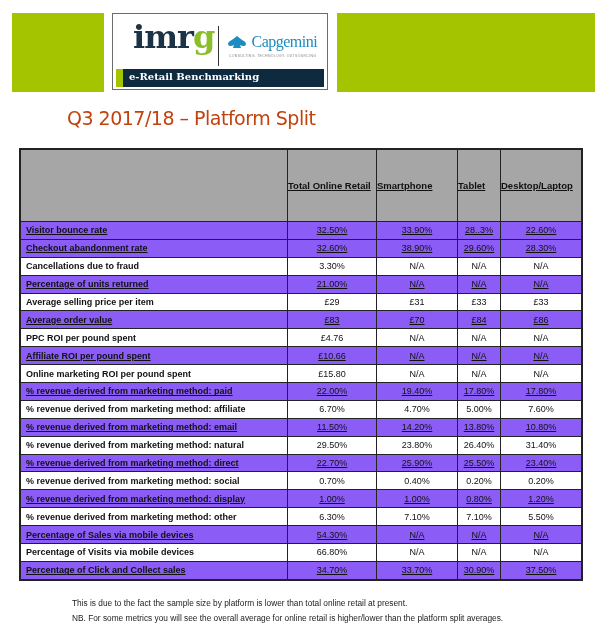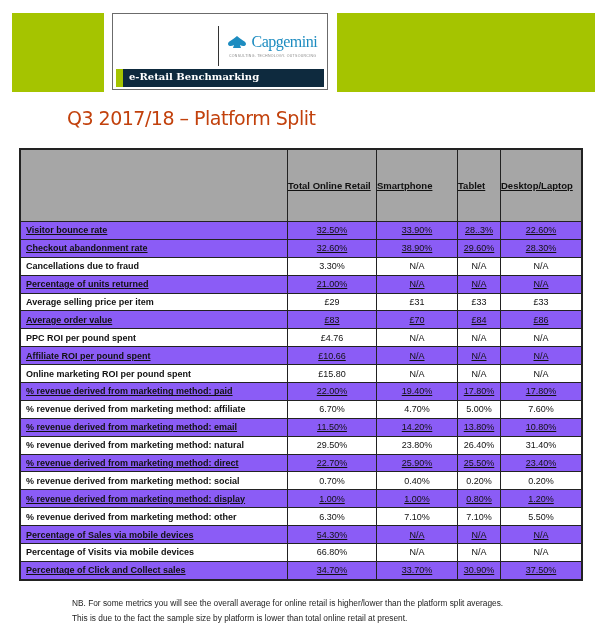--- a/index.html
+++ b/index.html
@@ -29,20 +29,21 @@
   .c0 { width: 266px; } .c1 { width: 88px; } .c2 { width: 80px; } .c3 { width: 42px; } .c4 { width: 80px; }
   #footnote { position: absolute; left: 72px; top: 596px; font-size: 8.3px; color: #222; line-height: 15px; }
 </style>
 </head>
 <body>
 
 <div class="green-block" id="green-left"></div>
 <div class="green-block" id="green-right"></div>
 
 <div id="logo-box">
+  <div id="imrg"><span>imr</span><span class="g">g</span></div>
   <div id="logo-divider"></div>
   <div id="cap-wrap">
     <svg id="cap-icon" viewBox="0 0 20 14">
       <path d="M10 1 C6 5 1 6 1 9 C1 11 4 12 7 10 L6 13 L14 13 L13 10 C16 12 19 11 19 9 C19 6 14 5 10 1 Z" fill="#1d8cc0"></path>
     </svg>
     <span id="capgemini">Capgemini</span>
   </div>
   <div id="cap-tagline">CONSULTING. TECHNOLOGY. OUTSOURCING</div>
   <div id="bench-bar">
     <div id="bench-accent"></div>
@@ -200,15 +201,15 @@
         <td class="metric">Percentage of Click and Collect sales</td>
         <td>34.70%</td>
         <td>33.70%</td>
         <td>30.90%</td>
         <td>37.50%</td>
       </tr>
     </tbody>
 </table>
 
 <div id="footnote">
+  <div>This is due to the fact the sample size by platform is lower than total online retail at present.</div>
   <div>NB. For some metrics you will see the overall average for online retail is higher/lower than the platform split averages.</div>
-  <div>This is due to the fact the sample size by platform is lower than total online retail at present.</div>
 </div>
 
 </body></html>

